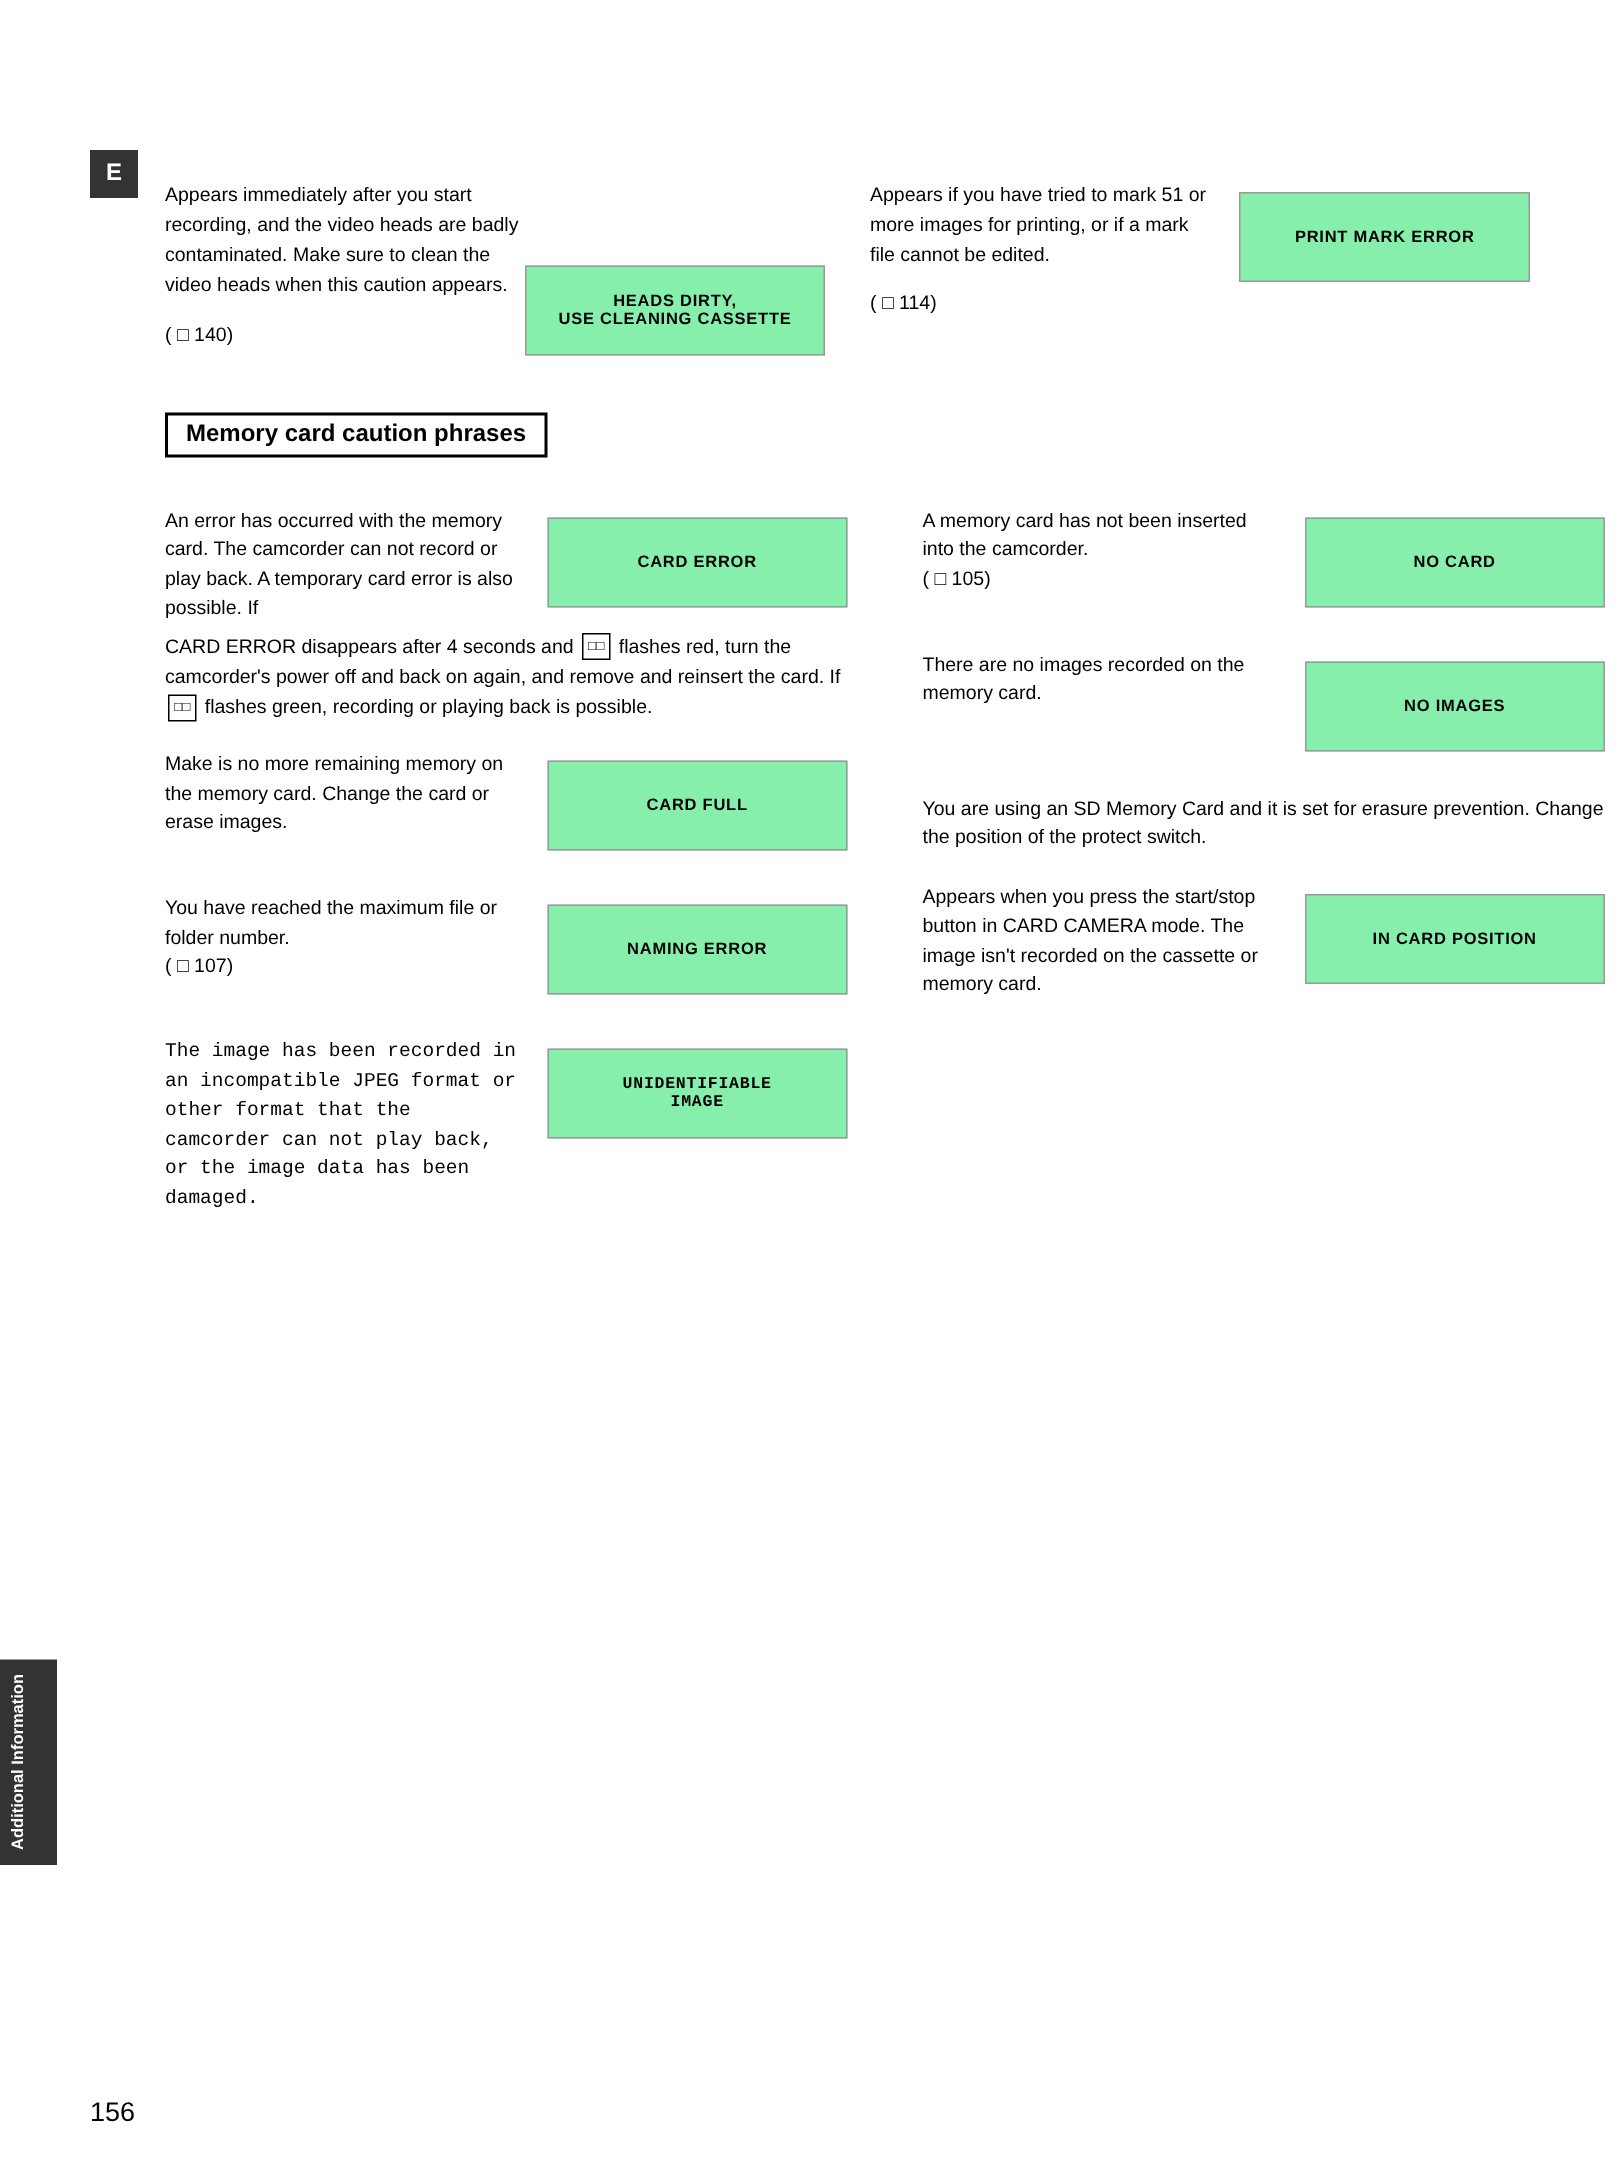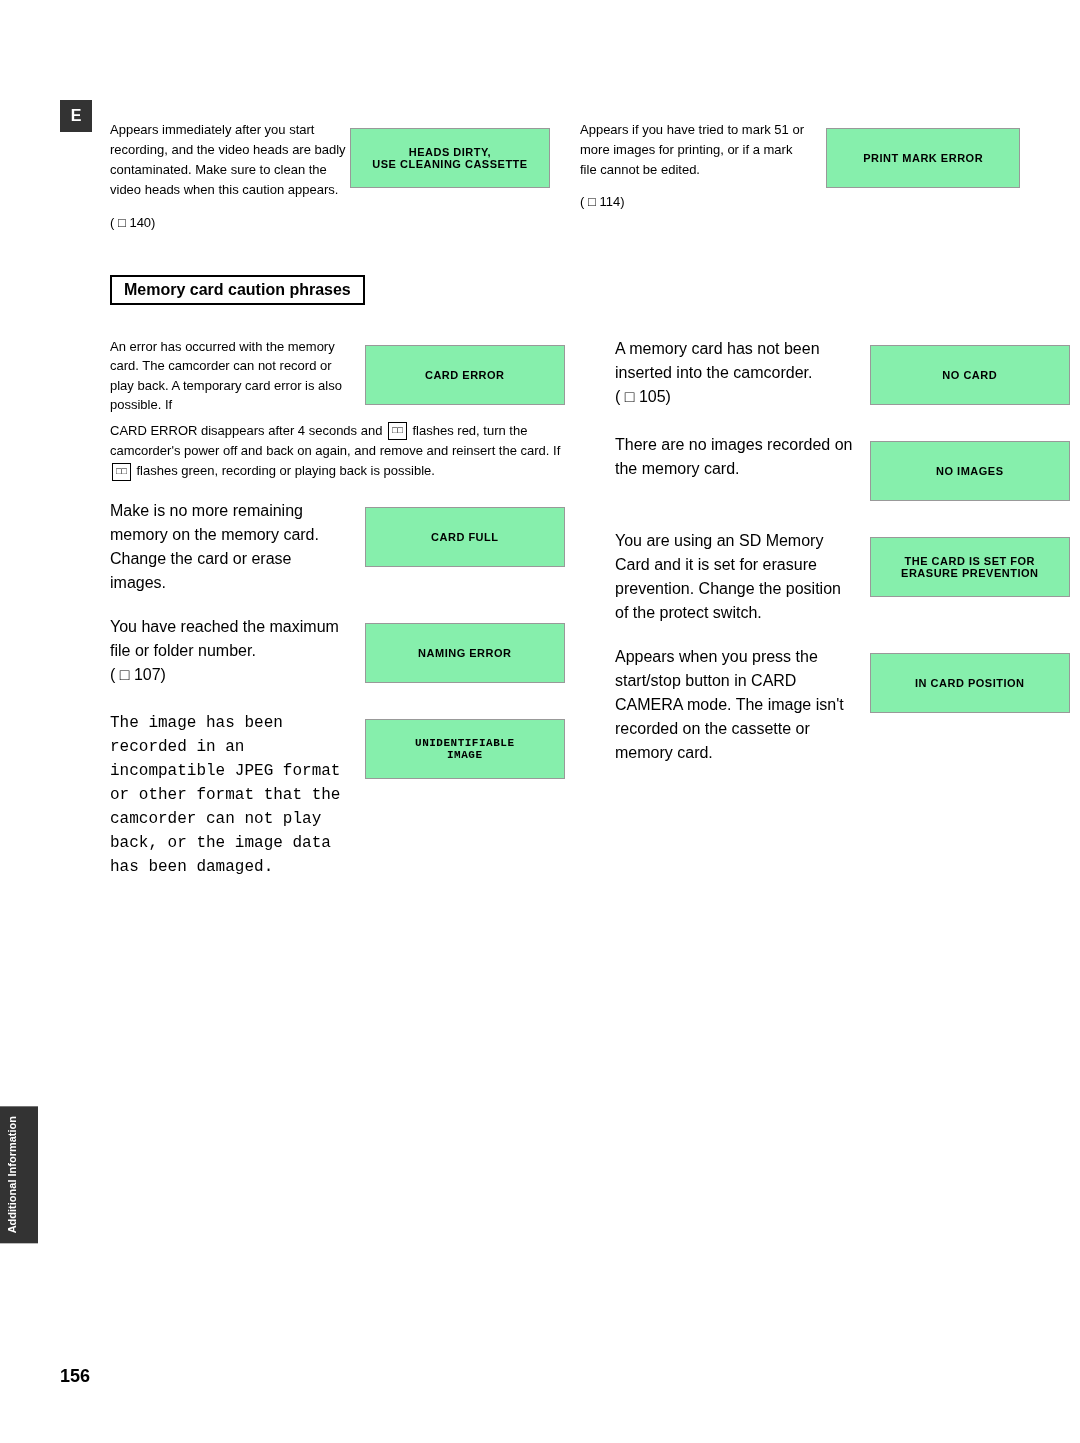--- a/index.html
+++ b/index.html
@@ -91,39 +91,39 @@
     }
     
     .entry {
       display: flex;
       align-items: flex-start;
       gap: 14px;
       margin-bottom: 20px;
     }
     .entry-text {
       flex: 1.2;
-      font-size: 16px;
+      font-size: 13px;
       line-height: 1.5;
     }
     .entry-box {
       flex: 1;
     }
     
     p {
       font-size: 13px;
       line-height: 1.55;
       margin-bottom: 12px;
     }
     
     .page-number {
       position: absolute;
-      bottom: 56px;
+      bottom: 24px;
       left: 60px;
       font-size: 18px;
-      font-weight: bold;
+      font-weight: normal;
     }
     
     .icon-ref {
       display: inline-block;
       border: 1px solid #000;
       font-size: 9px;
       padding: 1px 3px;
       margin: 0 2px;
       vertical-align: middle;
     }
@@ -154,21 +154,21 @@
 <body>
 
 <div class="page">
 
   <div class="sidebar-label">Additional Information</div>
 
   <div class="e-badge">E</div>
 
   <div style="display:flex; gap:30px; margin-left:50px; margin-bottom:20px; margin-top:60px;">
 
-    <div style="flex:1; display:flex; align-items:flex-start; gap:0;">
+    <div style="flex:1; display:flex; align-items:flex-end; gap:0;">
       <div style="flex:1.2;">
         <p>Appears immediately after you start recording, and the video heads are badly contaminated. Make sure to clean the video heads when this caution appears.</p>
         <p>( □ 140)</p>
       </div>
       <div style="flex:1;">
         <div class="caution-box" style="white-space:pre-line;">HEADS DIRTY,
 USE CLEANING CASSETTE</div>
       </div>
     </div>
 
@@ -252,24 +252,20 @@
         </div>
         <div class="entry-box">
           <div class="caution-box">NO IMAGES</div>
         </div>
       </div>
 
       <div class="entry" style="margin-top:10px;">
         <div class="entry-text">
           You are using an SD Memory Card and it is set for erasure prevention. Change the position of the protect switch.
         </div>
-        <div class="entry-box">
-          <div class="caution-box" style="white-space:pre-line;">THE CARD IS SET FOR
-ERASURE PREVENTION</div>
-        </div>
       </div>
 
       <div class="entry" style="margin-top:10px;">
         <div class="entry-text">
           Appears when you press the start/stop button in CARD CAMERA mode. The image isn't recorded on the cassette or memory card.
         </div>
         <div class="entry-box">
           <div class="caution-box">IN CARD POSITION</div>
         </div>
       </div>

